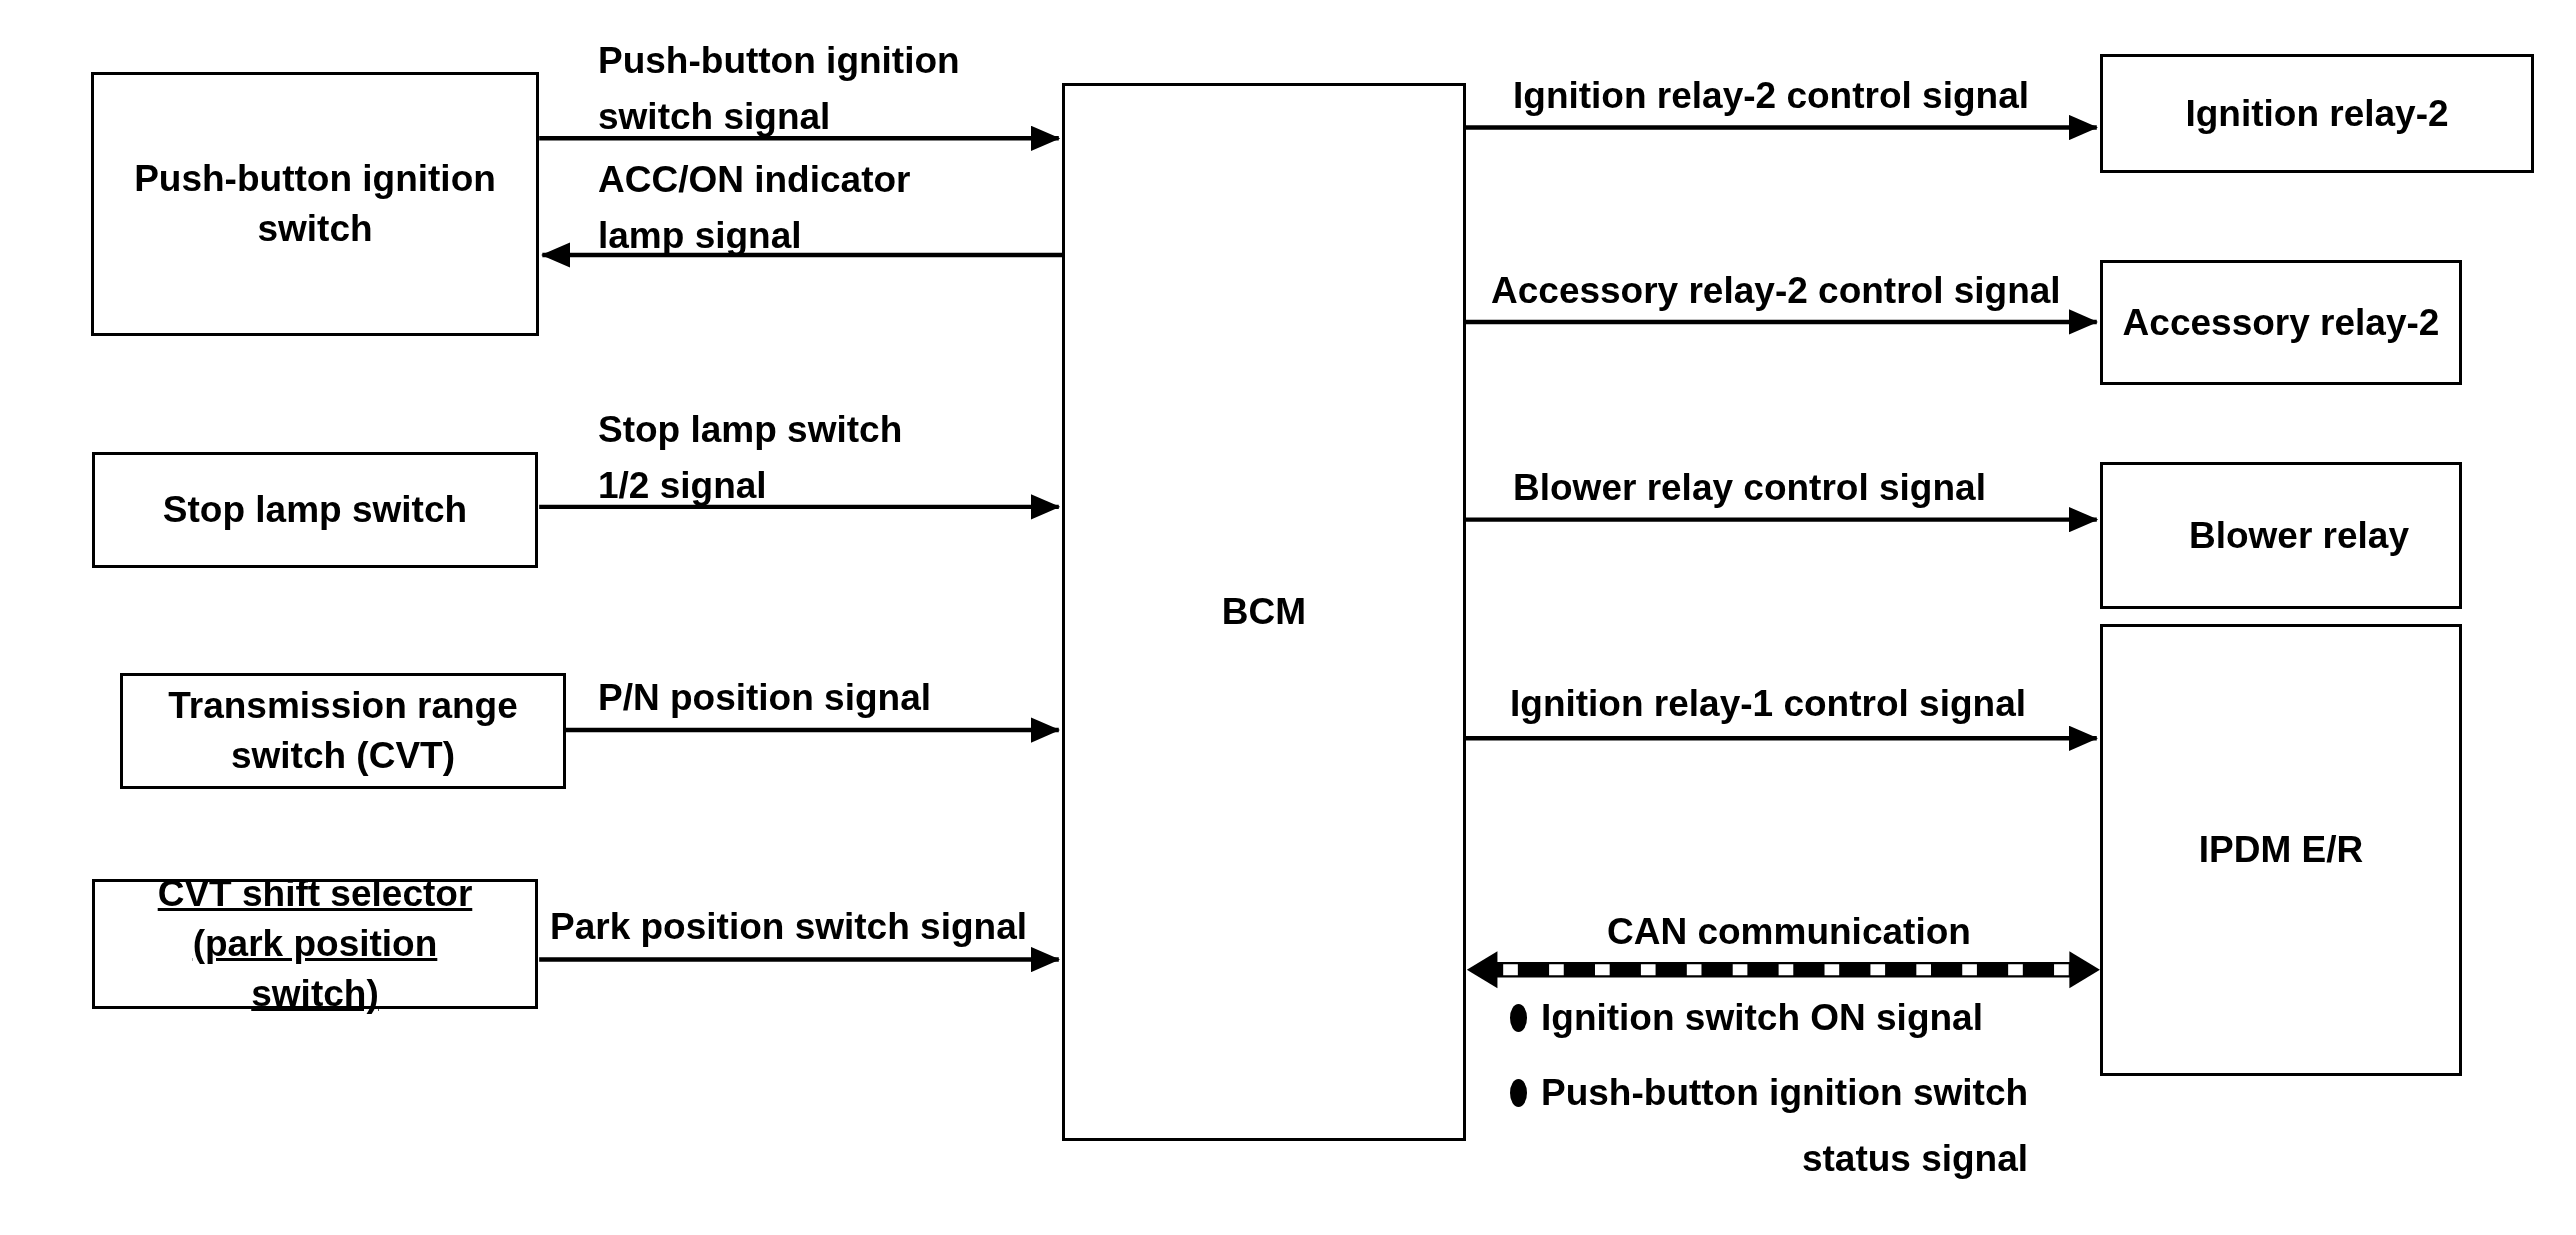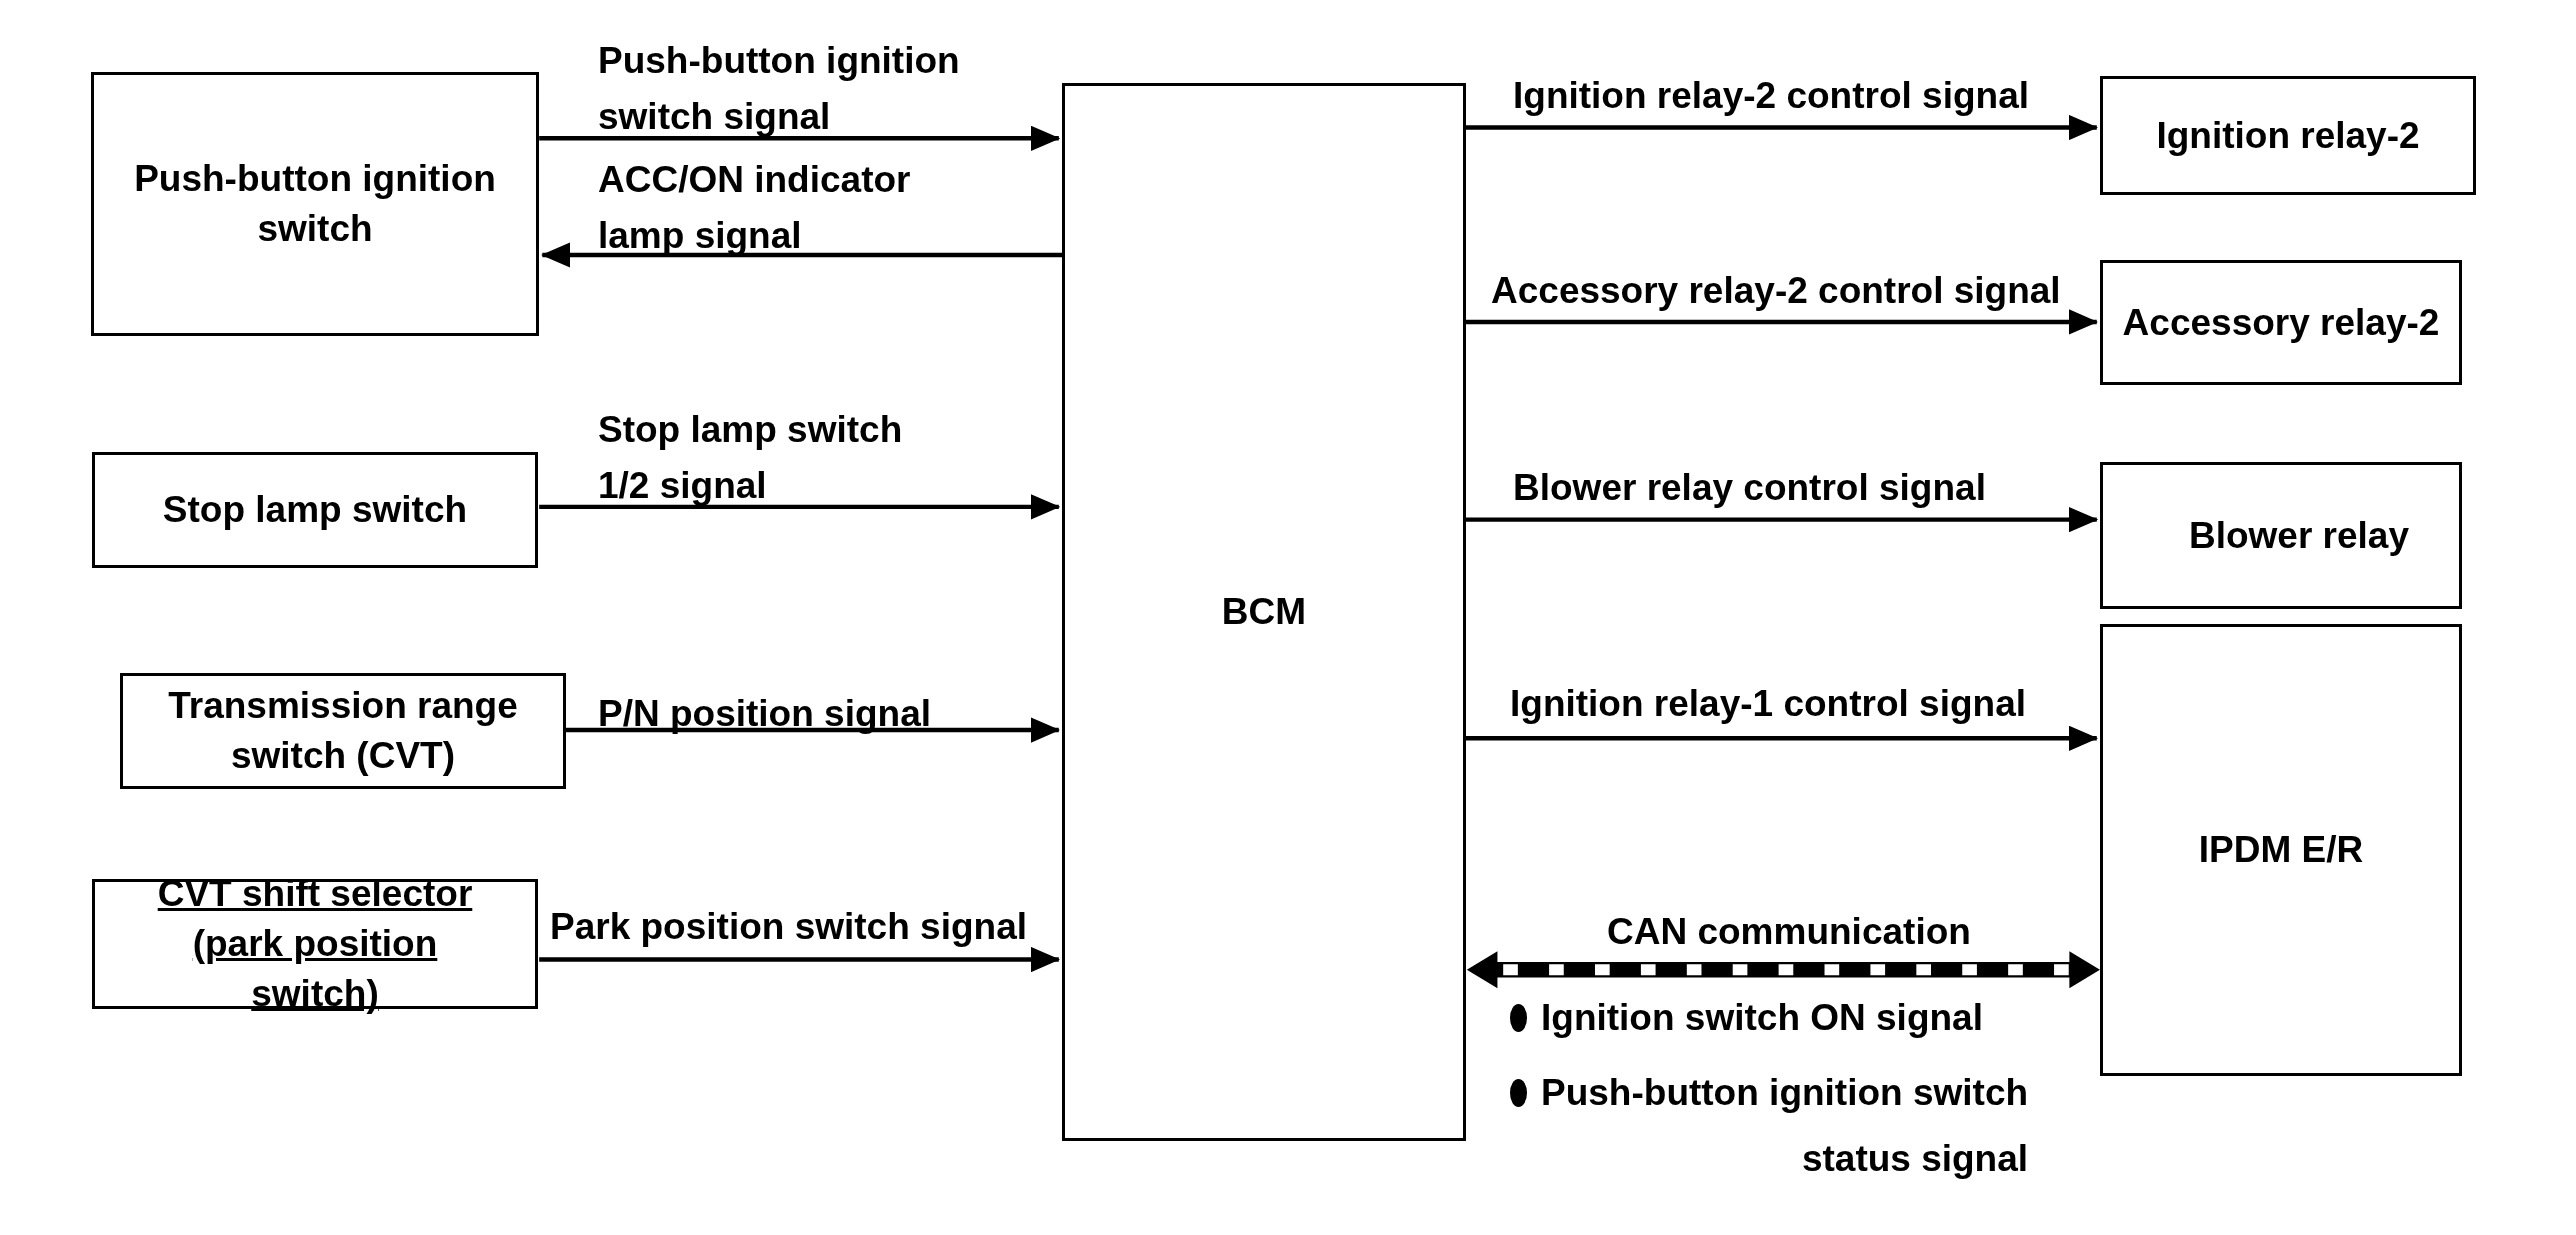--- a/index.html
+++ b/index.html
@@ -75,38 +75,38 @@
 
   <div class="box" style="left:92px;top:673px;width:446px;height:116px;margin-left:28px;">Transmission range
 switch (CVT)</div>
 
   <div class="box" style="left:92px;top:879px;width:446px;height:130px;text-decoration:underline;">CVT shift selector
 (park position
 switch)</div>
 
   <div class="box" style="left:1062px;top:83px;width:404px;height:1058px;">BCM</div>
 
-  <div class="box" style="left:2100px;top:76px;width:376px;height:119px;">Ignition relay-2</div>
+  <div class="box" style="left:2100px;top:54px;width:434px;height:119px;">Ignition relay-2</div>
 
   <div class="box" style="left:2100px;top:260px;width:362px;height:125px;">Accessory relay-2</div>
 
   <div class="box" style="left:2100px;top:462px;width:362px;height:147px;padding-left:36px;">Blower relay</div>
 
   <div class="box" style="left:2100px;top:624px;width:362px;height:452px;">IPDM E/R</div>
 
   <div class="lbl" style="left:598px;top:33px;">Push-button ignition
 switch signal</div>
 
   <div class="lbl" style="left:598px;top:152px;">ACC/ON indicator
 lamp signal</div>
 
   <div class="lbl" style="left:598px;top:402px;">Stop lamp switch
 1/2 signal</div>
 
-  <div class="lbl" style="left:598px;top:670px;margin-top:16px;">P/N position signal</div>
+  <div class="lbl" style="left:598px;top:670px;">P/N position signal</div>
 
   <div class="lbl" style="left:550px;top:899px;">Park position switch signal</div>
 
   <div class="lbl" style="left:1513px;top:68px;">Ignition relay-2 control signal</div>
 
   <div class="lbl" style="left:1491px;top:263px;">Accessory relay-2 control signal</div>
 
   <div class="lbl" style="left:1513px;top:460px;">Blower relay control signal</div>
 
   <div class="lbl" style="left:1510px;top:676px;">Ignition relay-1 control signal</div>

